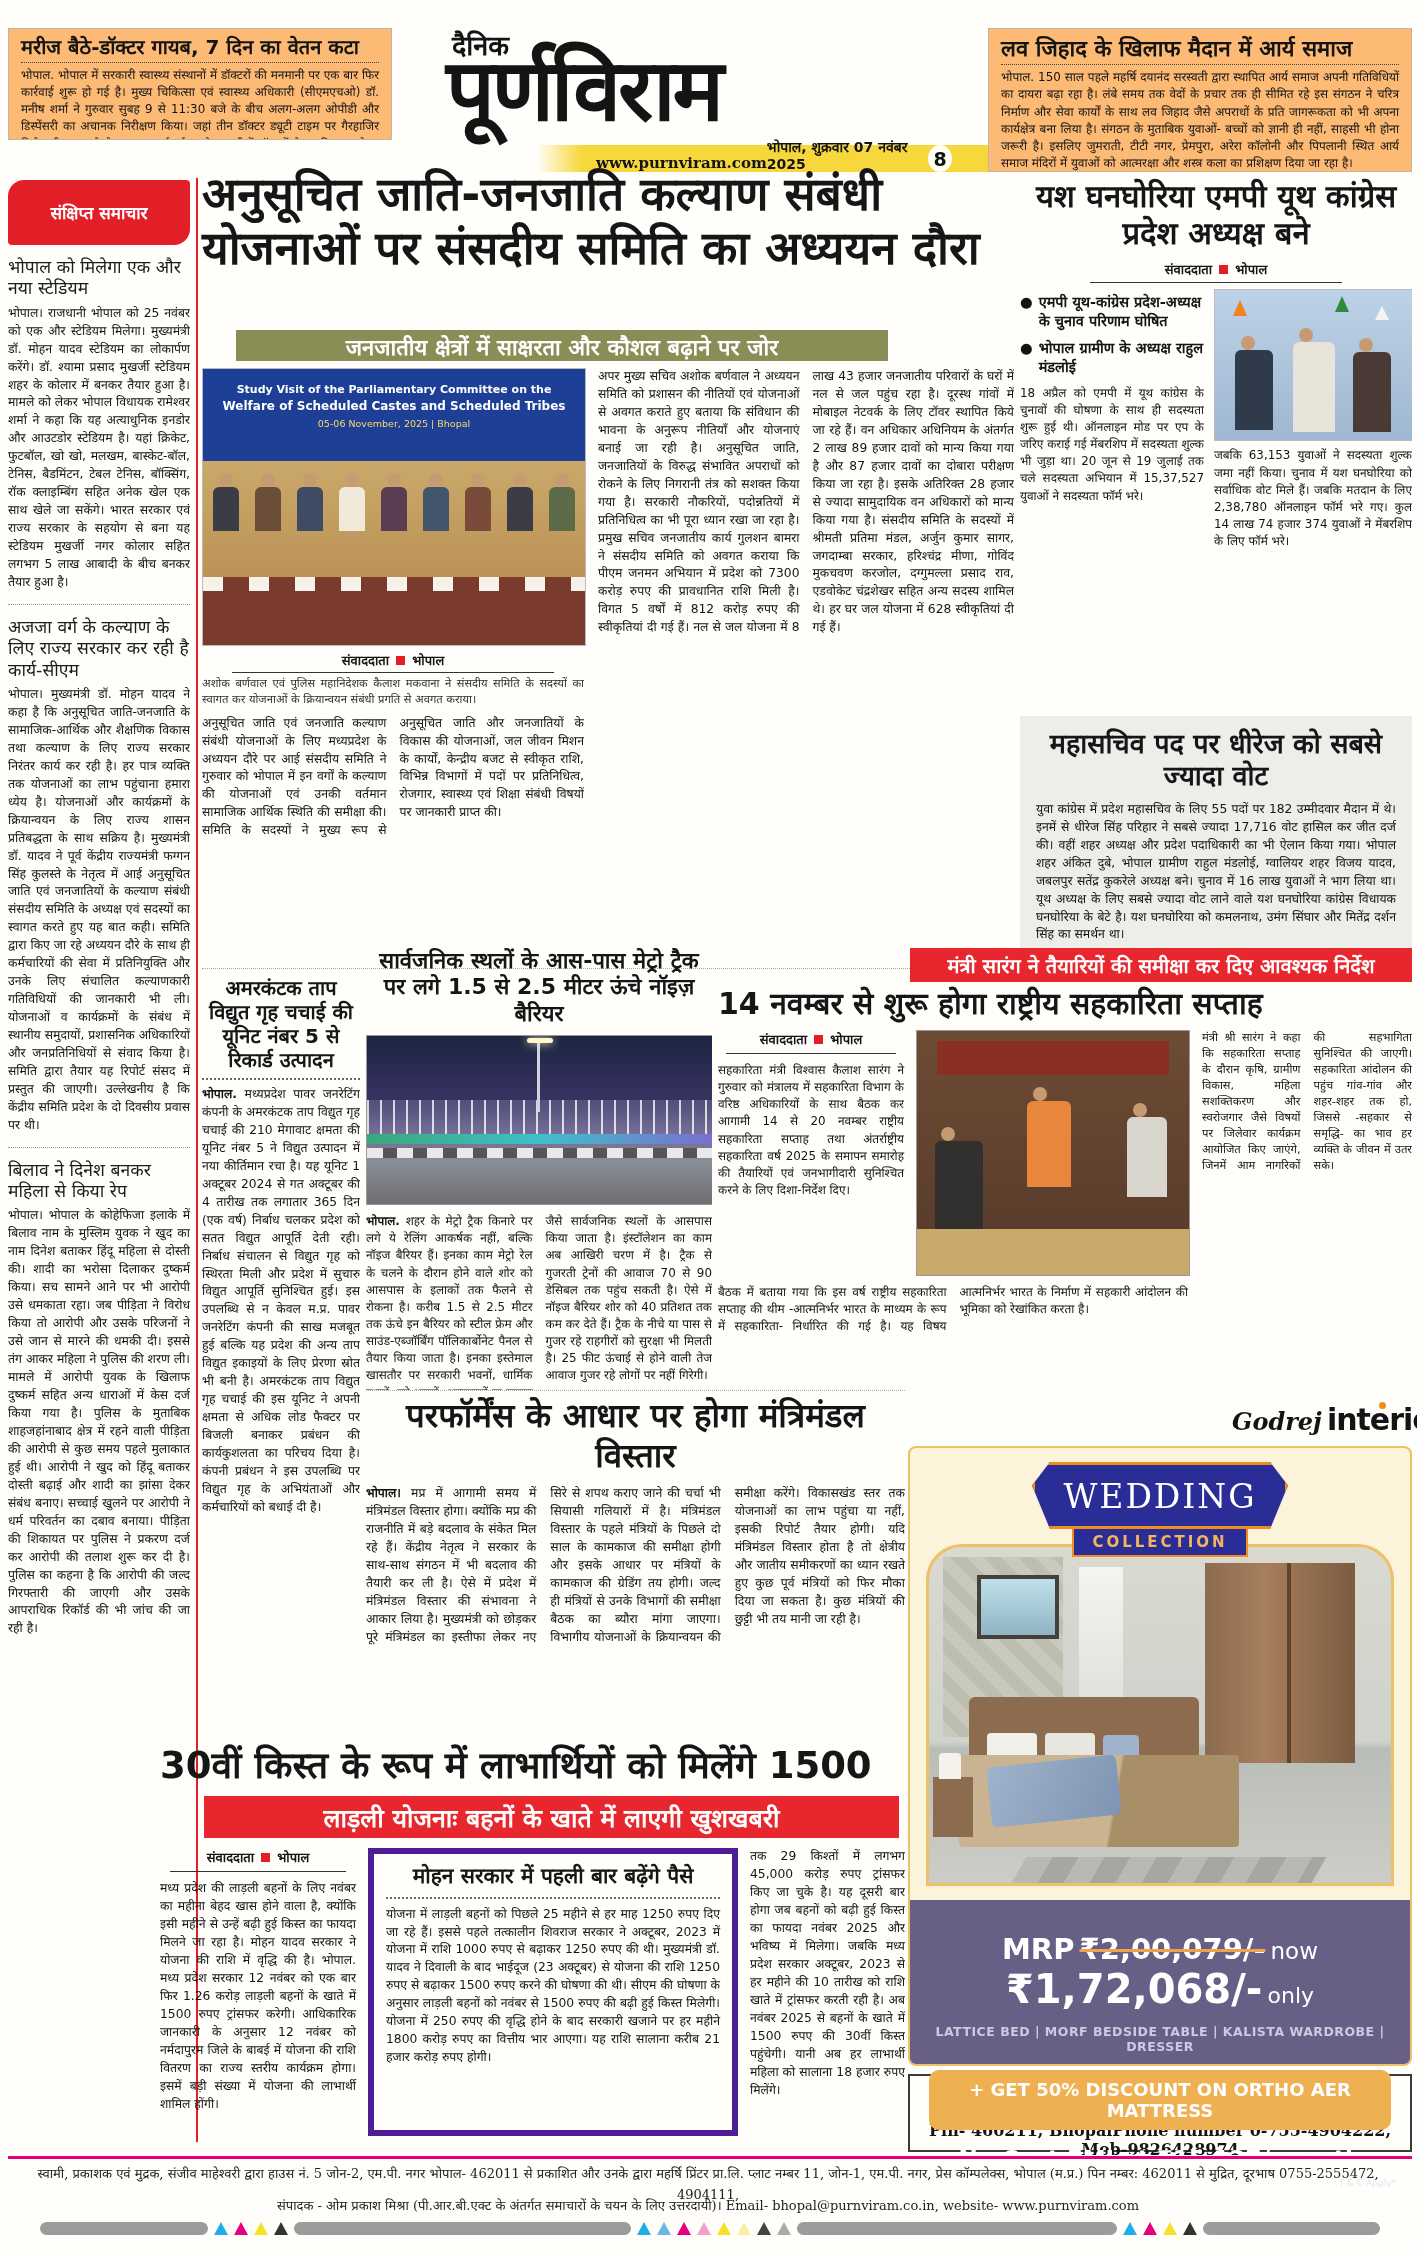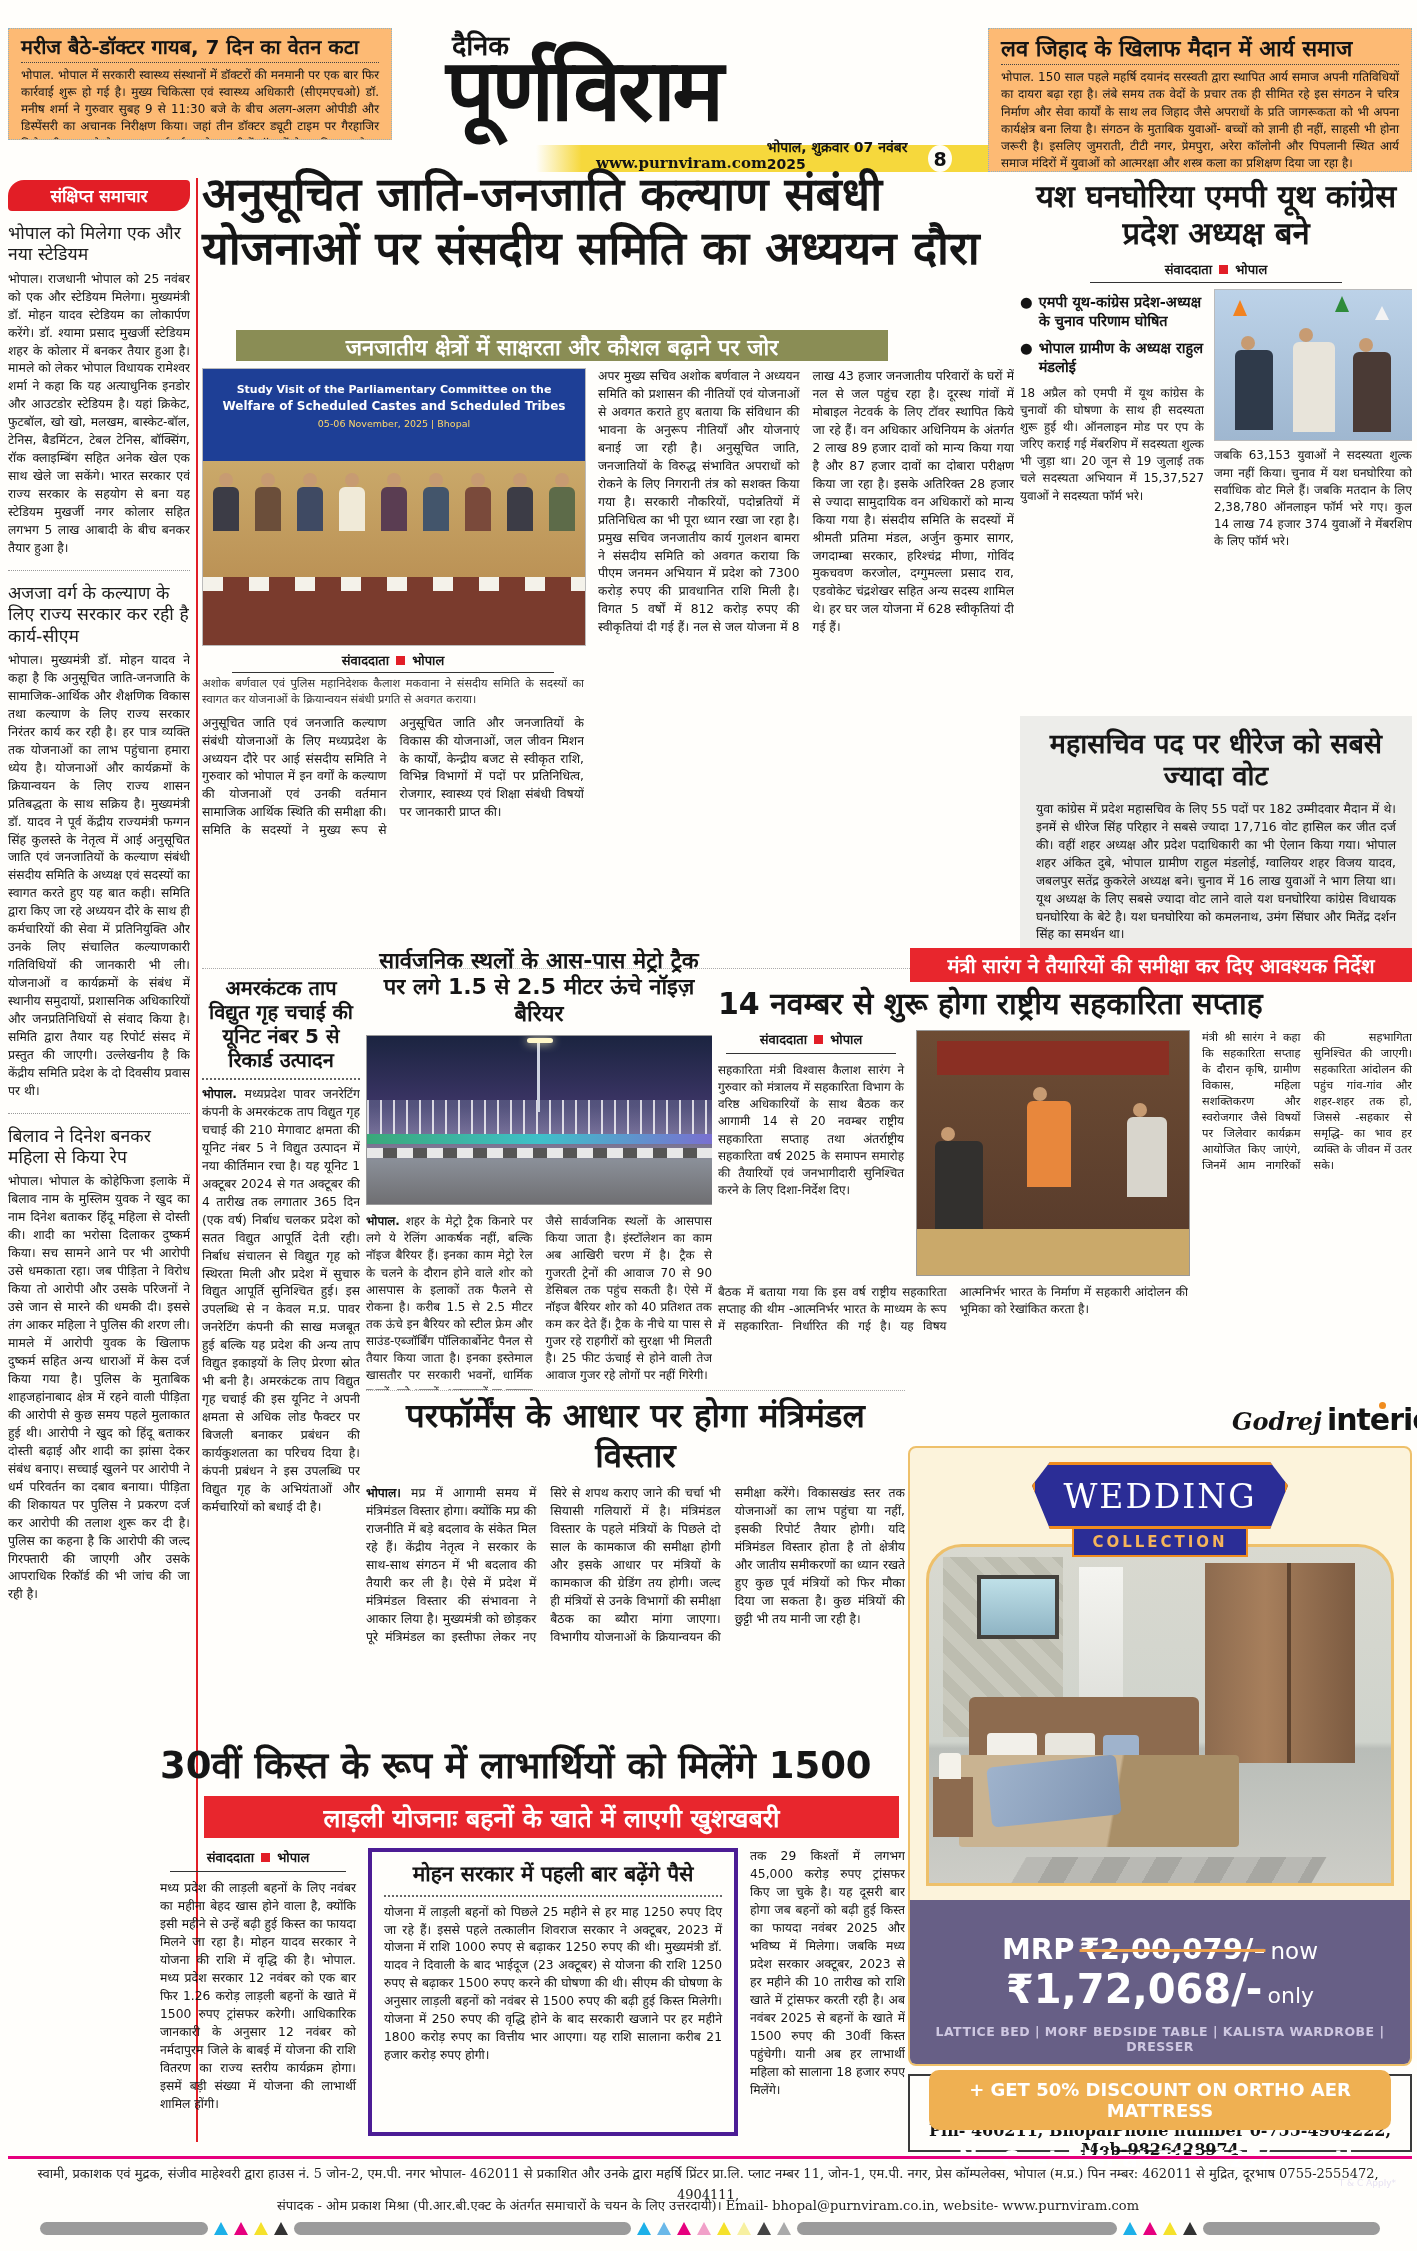--- a/index.html
+++ b/index.html
@@ -22,21 +22,21 @@
   .story-head{font-weight:bold;color:#161616;line-height:1.2;margin:0}
   .center{text-align:center}
   
   .masthead-title{font-weight:900;letter-spacing:-3px;line-height:.95}
   .date-strip{background:linear-gradient(90deg,rgba(246,216,60,0) 0%,#f6d83c 10%,#f6d83c 100%);
               display:flex;align-items:flex-end;justify-content:space-between;padding:0 40px 0 60px}
   .page-circle{width:27px;height:27px;border-radius:50%;background:#fffef5;color:#111;font-weight:bold;
                font-size:19px;display:flex;align-items:center;justify-content:center}
   
   .badge{background:#e21e26;color:#fff;font-weight:bold;font-size:17px;text-align:center;
-         padding:4px 10px;border-radius:16px 4px 16px 4px}
+         padding:21px 10px;border-radius:16px 4px 16px 4px}
   .brief-title{font-weight:normal;font-size:17.5px;line-height:1.22;color:#1c1c1c;margin:12px 0 5px}
   
   .person{position:relative;width:26px;height:44px;border-radius:6px 6px 0 0;background:#4a4a55;flex:0 0 auto}
   .person::before{content:"";position:absolute;top:-14px;left:6px;width:14px;height:14px;border-radius:50%;background:#c79b72}
   .kicker{background:#e8262d;color:#fff;font-weight:bold;display:flex;align-items:center;justify-content:center}
   .strap-olive{background:#8a8d55;color:#fff;font-weight:bold;display:flex;align-items:center;justify-content:center}
   .red-band{background:#e8262d;color:#fff;font-weight:bold;display:flex;align-items:center;justify-content:center}
   .gray-box{background:#ededea;padding:12px 16px}
   
   .ad-card{position:relative;background:#fcf3db;border:2px solid #eec06a;border-radius:8px}
@@ -233,21 +233,21 @@
     <div style="display:flex;gap:12px;margin-top:10px">
       <div style="width:196px;flex:0 0 auto">
         <div class="byline">
           <span>संवाददाता</span>
           <span class="sq"></span>
           <span>भोपाल</span>
         </div>
         <div class="rule-b" style="margin:5px 10px 8px"></div>
         <div class="jt body-md">मध्य प्रदेश की लाड़ली बहनों के लिए नवंबर का महीना बेहद खास होने वाला है, क्योंकि इसी महीने से उन्हें बढ़ी हुई किस्त का फायदा मिलने जा रहा है। मोहन यादव सरकार ने योजना की राशि में वृद्धि की है। भोपाल. मध्य प्रदेश सरकार 12 नवंबर को एक बार फिर 1.26 करोड़ लाड़ली बहनों के खाते में 1500 रुपए ट्रांसफर करेगी। आधिकारिक जानकारी के अनुसार 12 नवंबर को नर्मदापुरम जिले के बाबई में योजना की राशि वितरण का राज्य स्तरीय कार्यक्रम होगा। इसमें बड़ी संख्या में योजना की लाभार्थी शामिल होंगी।</div>
       </div>
-      <div style="width:370px;flex:0 0 auto;border:4px solid #4c1d95;padding:10px 12px;box-sizing:border-box;height:288px;overflow:hidden">
+      <div style="width:370px;flex:0 0 auto;border:6px solid #4c1d95;padding:10px 12px;box-sizing:border-box;height:288px;overflow:hidden">
         <h3 class="story-head center" style="font-size:21px">मोहन सरकार में पहली बार बढ़ेंगे पैसे</h3>
         <div class="dot-rule" style="margin:7px 0"></div>
         <div class="jt body-md">योजना में लाड़ली बहनों को पिछले 25 महीने से हर माह 1250 रुपए दिए जा रहे हैं। इससे पहले तत्कालीन शिवराज सरकार ने अक्टूबर, 2023 में योजना में राशि 1000 रुपए से बढ़ाकर 1250 रुपए की थी। मुख्यमंत्री डॉ. यादव ने दिवाली के बाद भाईदूज (23 अक्टूबर) से योजना की राशि 1250 रुपए से बढ़ाकर 1500 रुपए करने की घोषणा की थी। सीएम की घोषणा के अनुसार लाड़ली बहनों को नवंबर से 1500 रुपए की बढ़ी हुई किस्त मिलेगी। योजना में 250 रुपए की वृद्धि होने के बाद सरकारी खजाने पर हर महीने 1800 करोड़ रुपए का वित्तीय भार आएगा। यह राशि सालाना करीब 21 हजार करोड़ रुपए होगी।</div>
       </div>
       <div class="jt body-md clip" style="flex:1;height:288px">तक 29 किश्तों में लगभग 45,000 करोड़ रुपए ट्रांसफर किए जा चुके है। यह दूसरी बार होगा जब बहनों को बढ़ी हुई किस्त का फायदा नवंबर 2025 और भविष्य में मिलेगा। जबकि मध्य प्रदेश सरकार अक्टूबर, 2023 से हर महीने की 10 तारीख को राशि खाते में ट्रांसफर करती रही है। अब नवंबर 2025 से बहनों के खाते में 1500 रुपए की 30वीं किस्त पहुंचेगी। यानी अब हर लाभार्थी महिला को सालाना 18 हजार रुपए मिलेंगे।</div>
     </div>
   </div>
 
   <div class="abs" style="left:908px;top:1392px;width:504px;height:756px">
     <div style="height:54px;text-align:right;padding:10px 26px 0 0;box-sizing:border-box">

